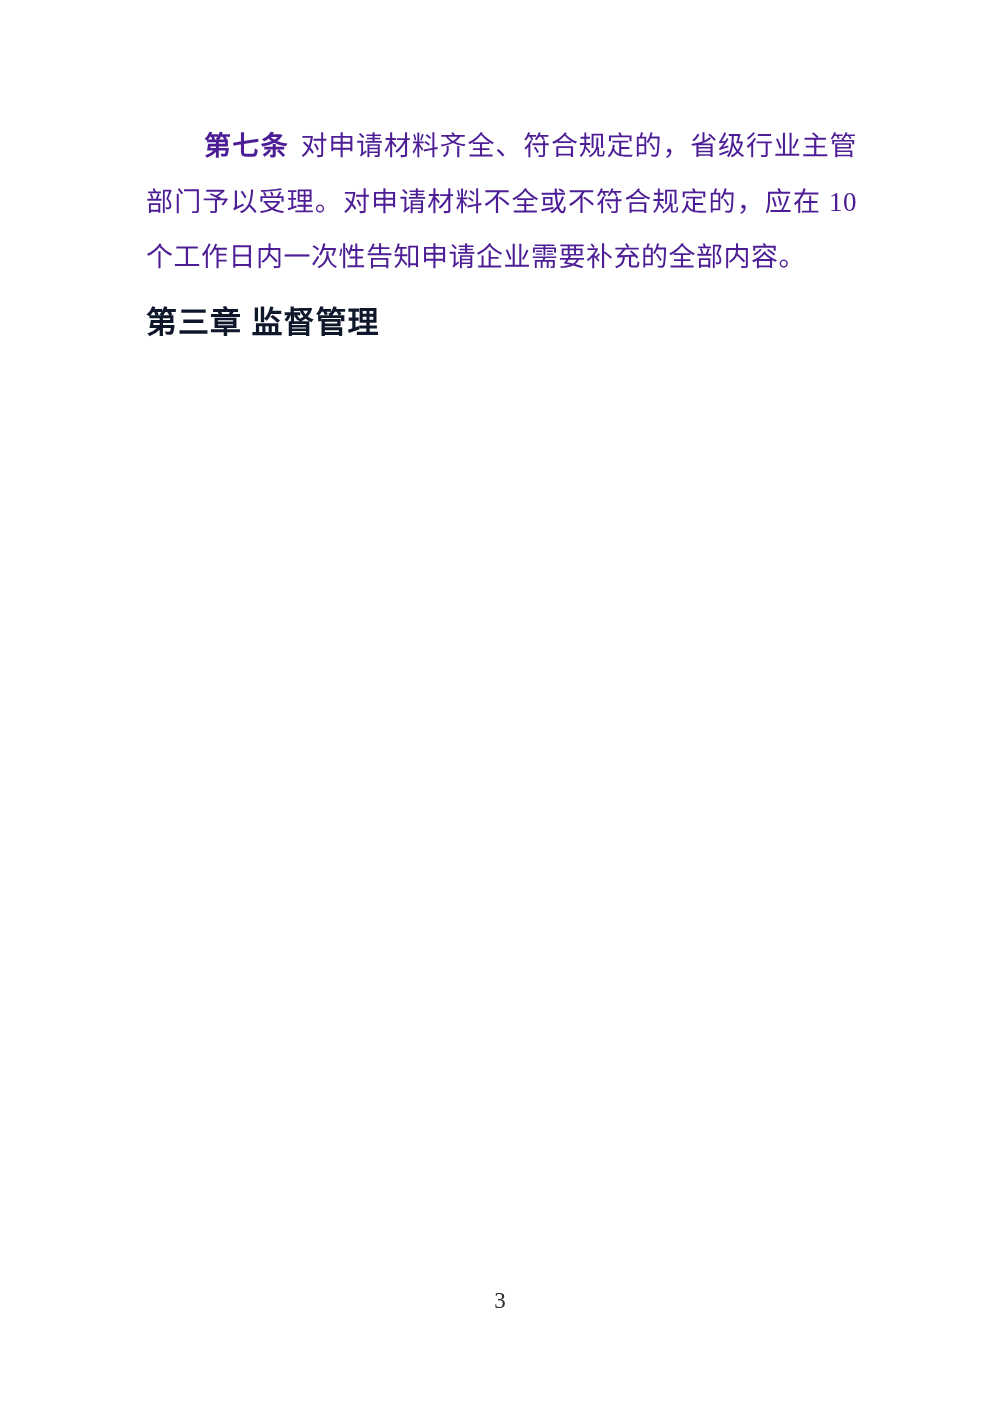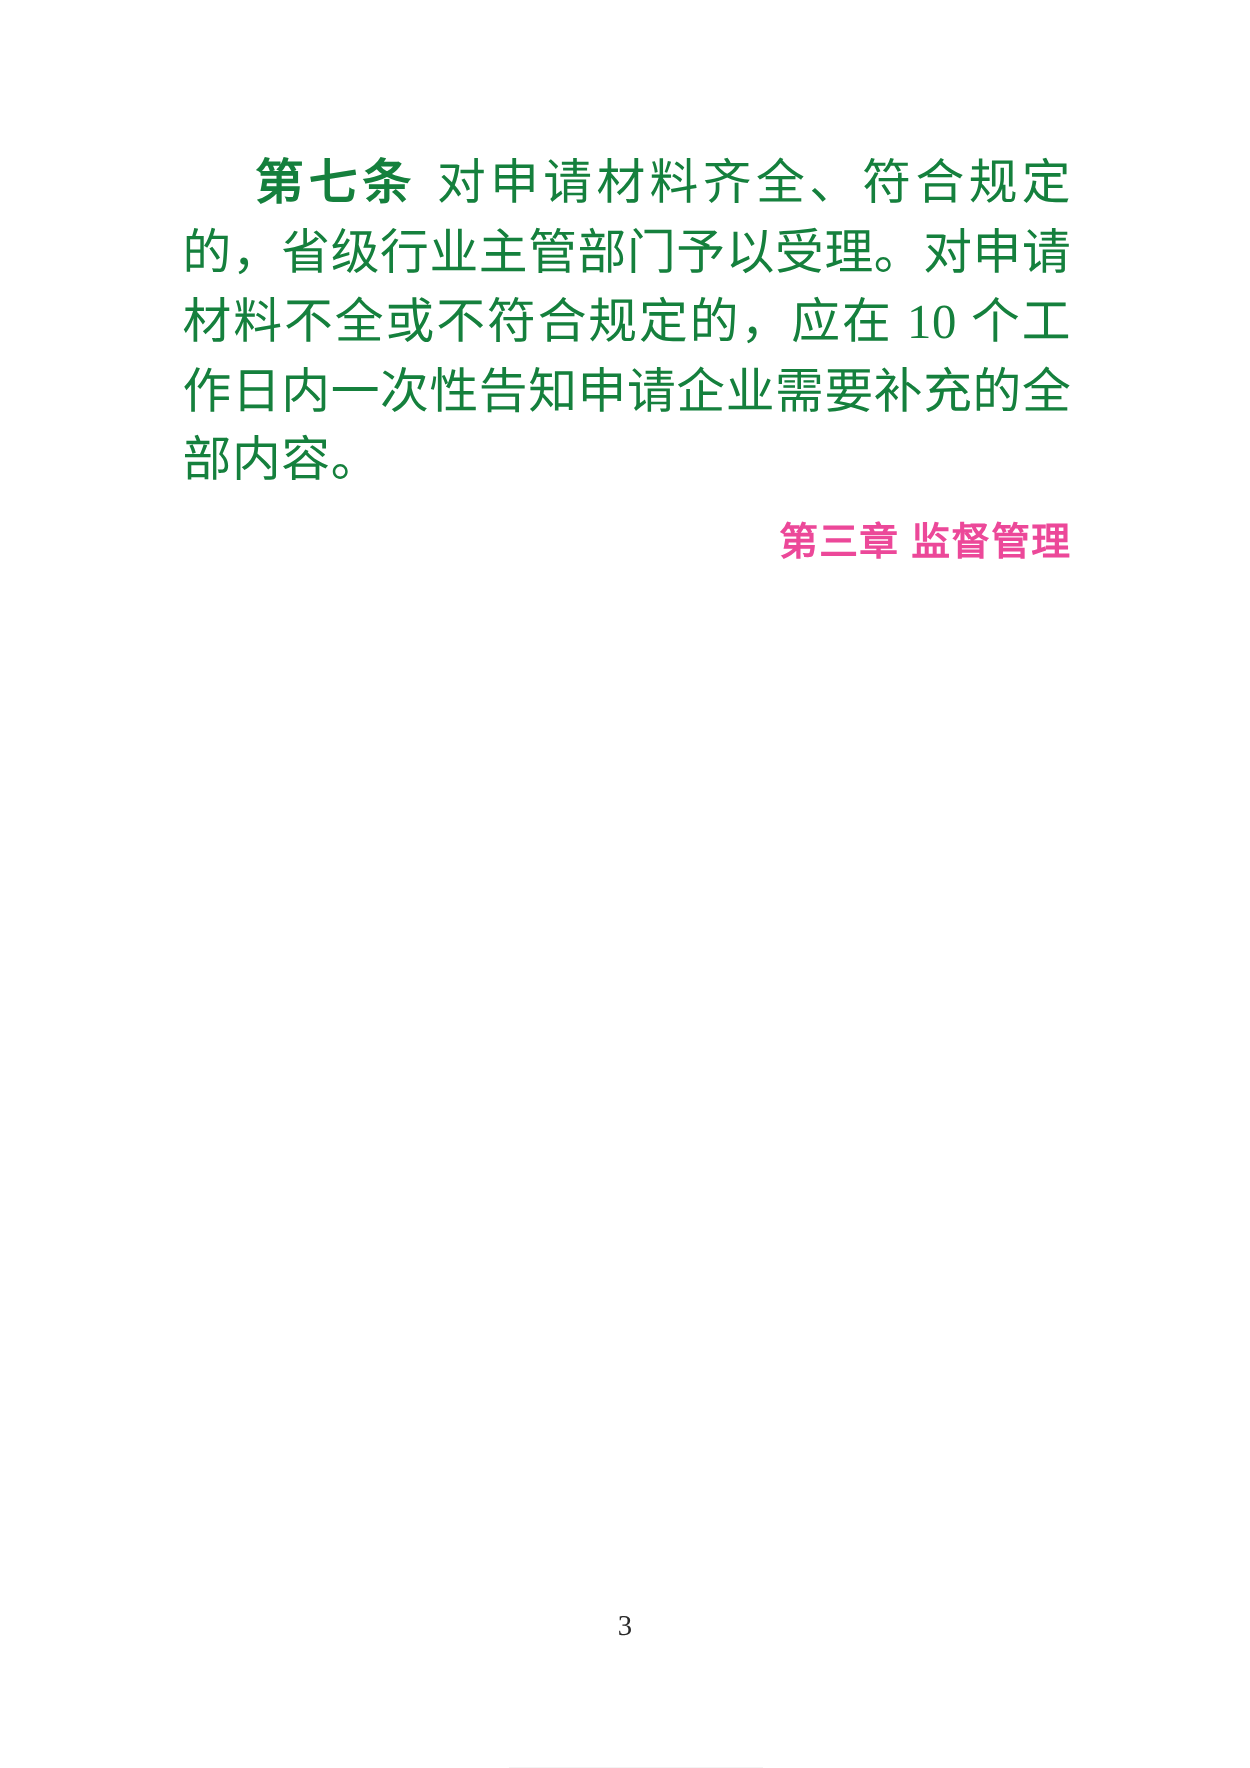--- a/index.html
+++ b/index.html
@@ -20,49 +20,49 @@
   }
 
   .content {
     position: absolute;
     left: 146px;
     top: 119px;
     width: 711px;
   }
 
   .para {
-    font-size: 39px;
+    font-size: 27px;
     line-height: 55.5px;
     text-align: justify;
     text-justify: inter-ideograph;
     text-indent: 58px;
     letter-spacing: 0.5px;
-    color: #15803d;
+    color: #4c1d95;
   }
 
   .para .lead {
     font-family: "Liberation Sans", "DejaVu Sans", sans-serif;
     font-weight: 700;
     margin-right: 0.42em;
     letter-spacing: 1px;
   }
 
   .para .lead:empty { display: none; margin: 0; }
 
   .chapter-heading {
     font-family: "Liberation Sans", "DejaVu Sans", sans-serif;
     font-weight: 700;
     font-size: 31px;
     line-height: 55.5px;
-    text-align: right;
+    text-align: left;
     text-indent: 0;
     letter-spacing: 1px;
     margin-top: 9px;
     margin-bottom: 3px;
-    color: #ec4899;
+    color: #0f172a;
   }
 
   .page-number {
     position: absolute;
     top: 1286px;
     left: 0;
     width: 100%;
     text-align: center;
     font-size: 23px;
     line-height: 30px;

